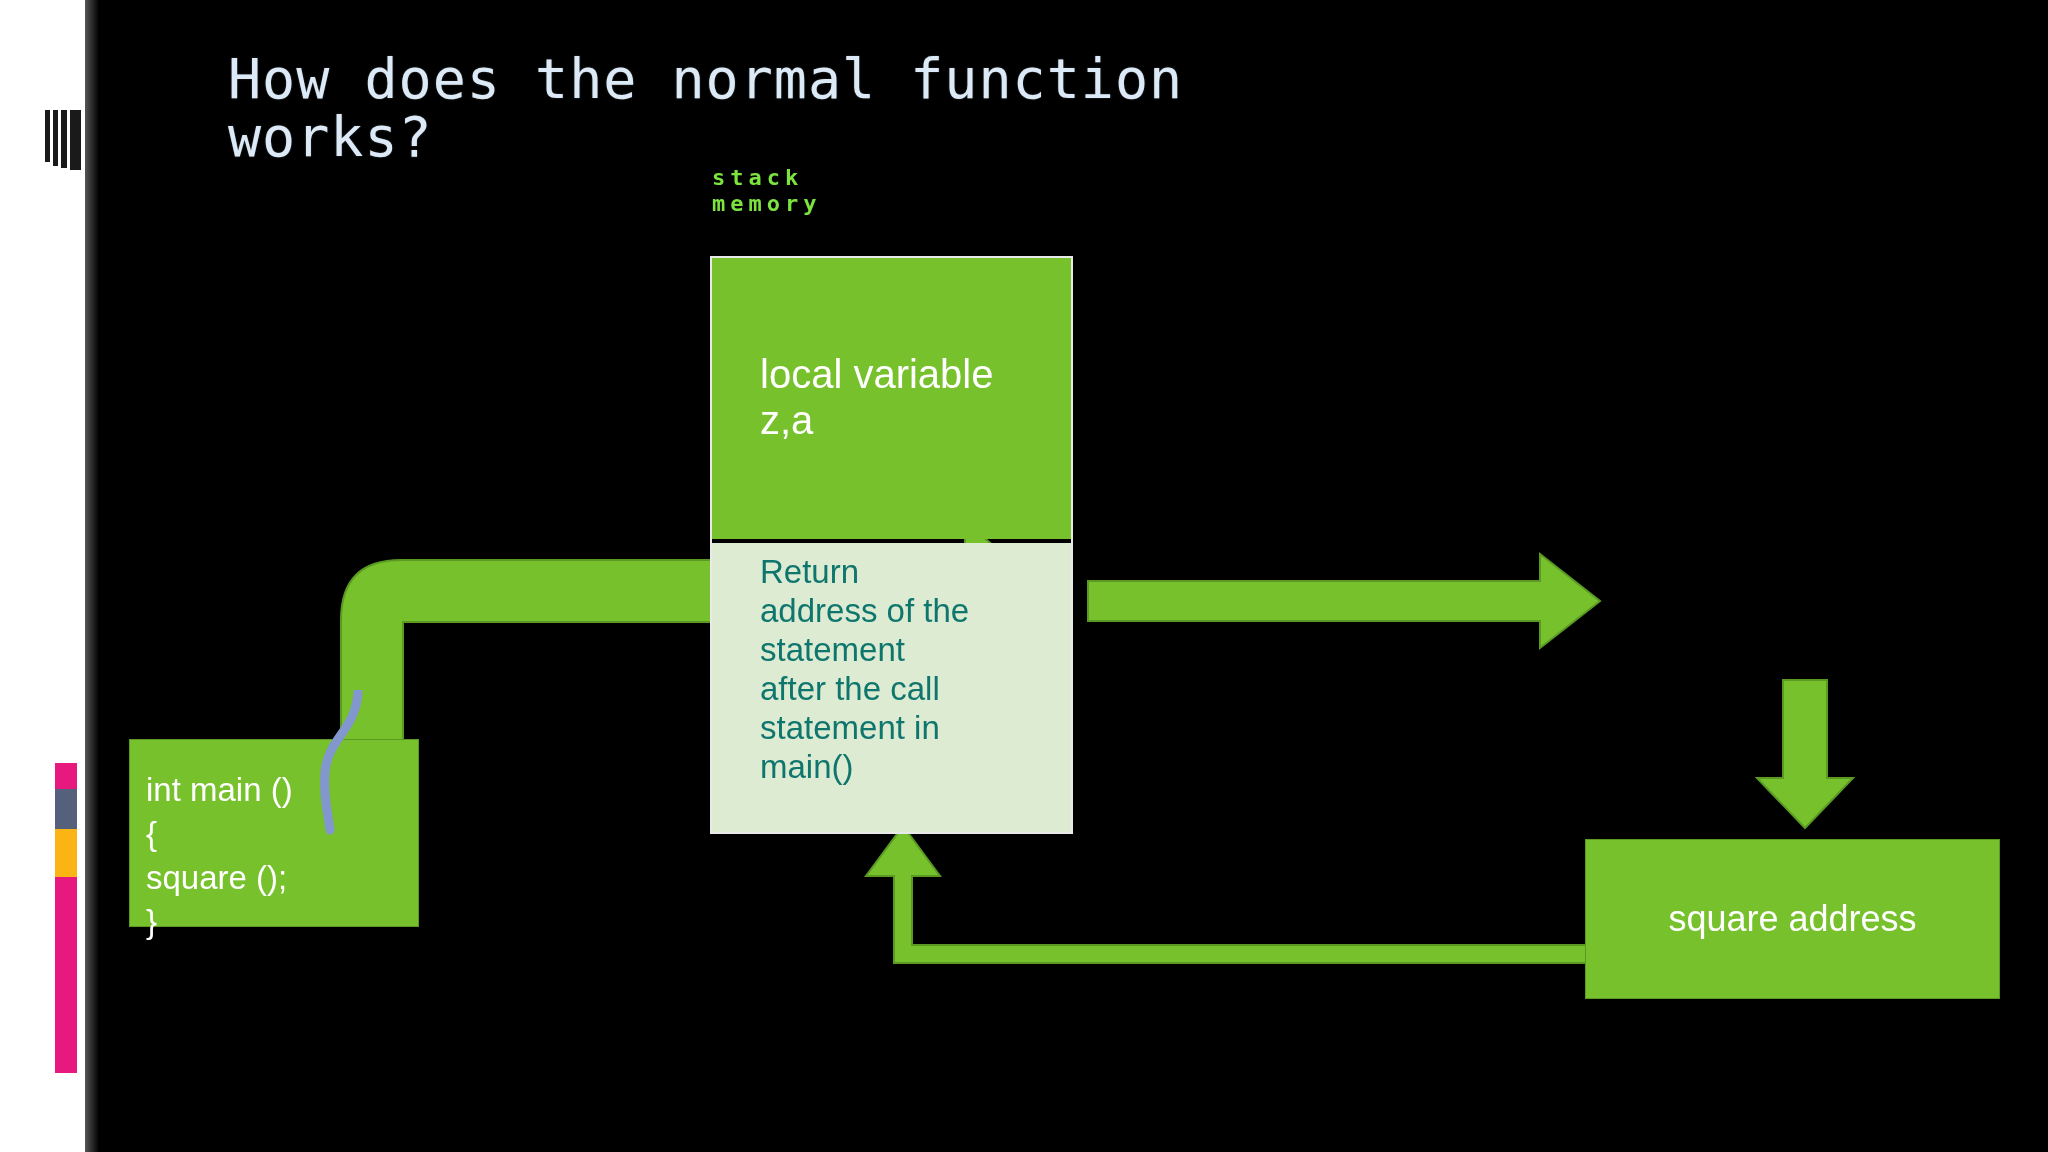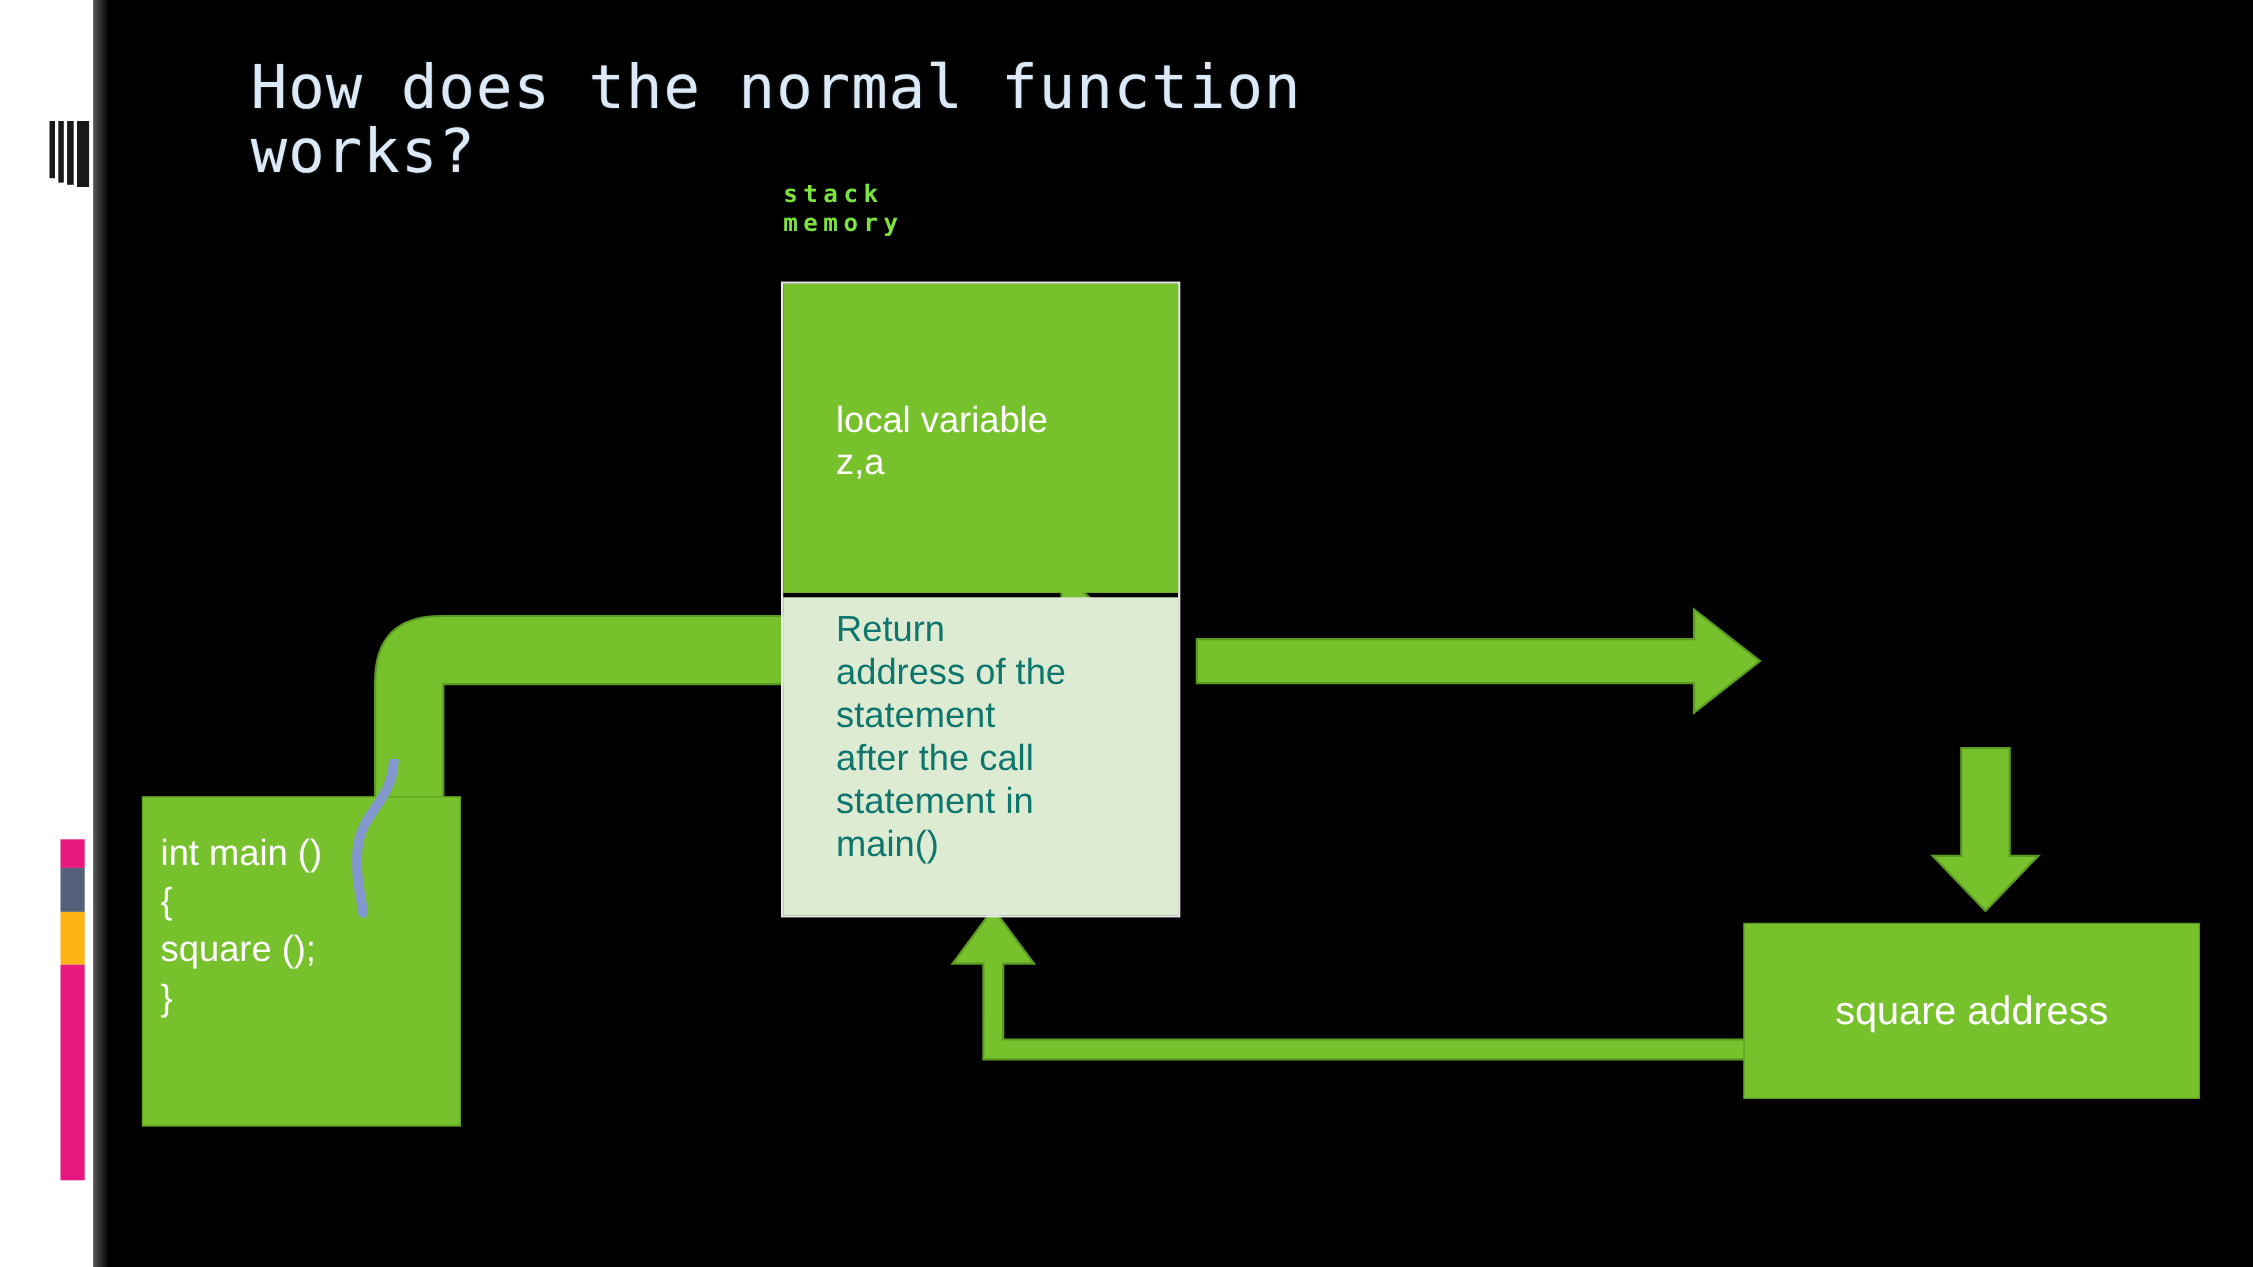--- a/index.html
+++ b/index.html
@@ -101,40 +101,39 @@
     left: 0; top: 285px;
     width: 100%; height: 289px;
     background: #DDEBD3;
     box-sizing: border-box;
   }
   .stack-top-text {
     position: absolute;
     left: 48px; top: 93px;
     width: 300px;
     color: #ffffff;
-    font-size: 33px;
+    font-size: 40px;
     line-height: 1.16;
     white-space: pre-line;
-    margin-top: 12px;
   }
   .stack-bottom-text {
     position: absolute;
     left: 48px; top: 10px;
     width: 300px;
     color: #0f766e;
     font-size: 33px;
     line-height: 1.18;
     white-space: pre-line;
   }
 
   
   .main-box {
     position: absolute;
-    left: 129px; top: 724px;
-    width: 290px; height: 300px;
+    left: 129px; top: 739px;
+    width: 290px; height: 188px;
     background: #76C12C;
     border: 1px solid #5a9a22;
     box-sizing: border-box;
   }
   .main-code {
     position: absolute;
     left: 16px; top: 28px;
     width: 270px;
     color: #ffffff;
     font-size: 33px;

